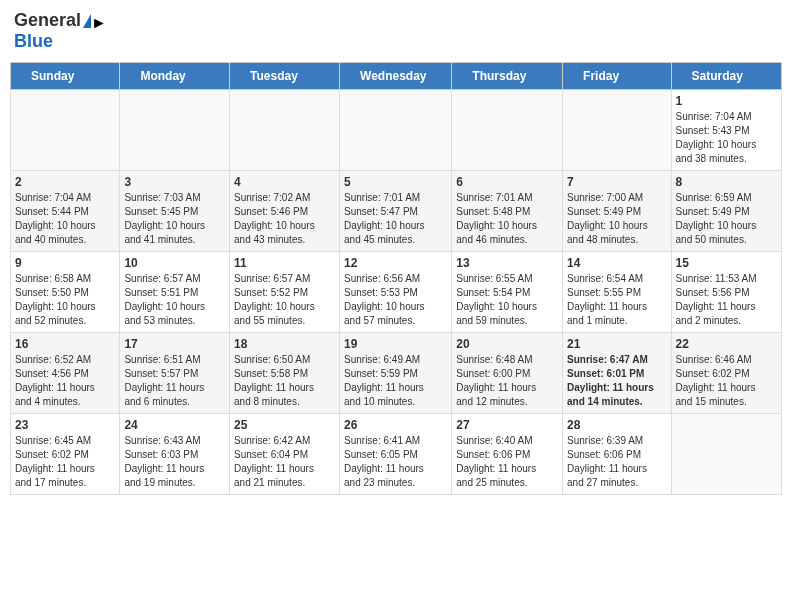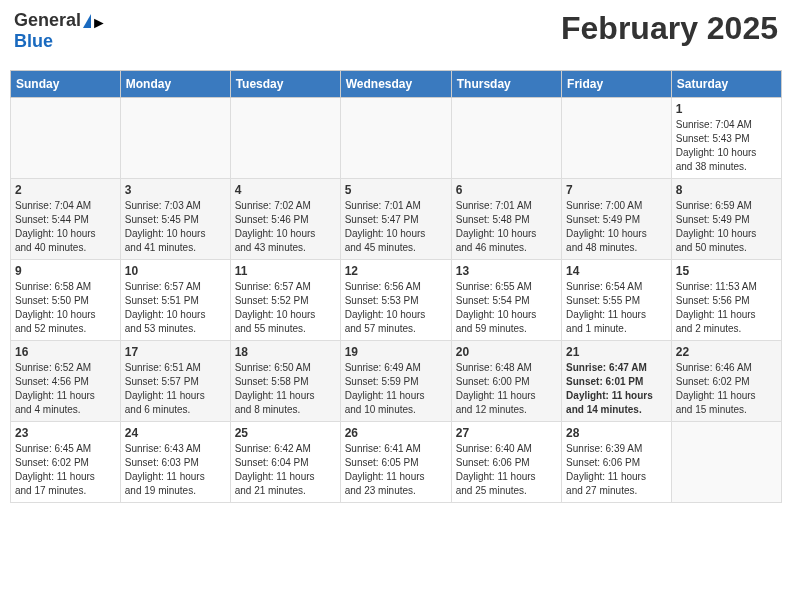--- a/index.html
+++ b/index.html
@@ -7,21 +7,21 @@
       font-family: Arial, sans-serif;
       background: #fff;
       width: 792px;
       min-height: 612px;
       padding: 10px;
     }
     .header {
       display: flex;
       justify-content: space-between;
       align-items: flex-start;
-      margin-bottom: 18px;
+      margin-bottom: 10px;
       padding: 0 4px;
       gap: 8px;
     }
     .logo {
       display: flex;
       flex-direction: column;
       align-items: flex-start;
     }
     .logo-general {
       font-size: 18px;
@@ -62,21 +62,21 @@
       width: 100%;
       border-collapse: collapse;
     }
     .calendar thead tr {
       background: #3a7abf;
     }
     .calendar thead th {
       color: #fff;
       font-size: 12px;
       font-weight: bold;
-      padding: 6px 5px;
+      padding: 6px 20px;
       text-align: left;
       border: 1px solid #ccc;
     }
     .calendar tbody td {
       vertical-align: top;
       border: 1px solid #ddd;
       padding: 4px;
       width: 113px;
       min-height: 80px;
       font-size: 10px;
@@ -105,21 +105,20 @@
 
 <div class="header">
   <div class="logo">
     <div class="logo-row">
       <span class="logo-general">General</span>
       <span class="logo-icon">►</span>
     </div>
     <span class="logo-blue">Blue</span>
   </div>
   <div class="title-block">
-    <div class="month-title">February 2025</div>
   </div>
 </div>
 
 <table class="calendar">
   <thead>
     <tr>
     <th>Sunday</th>
         <th>Monday</th>
         <th>Tuesday</th>
         <th>Wednesday</th>

